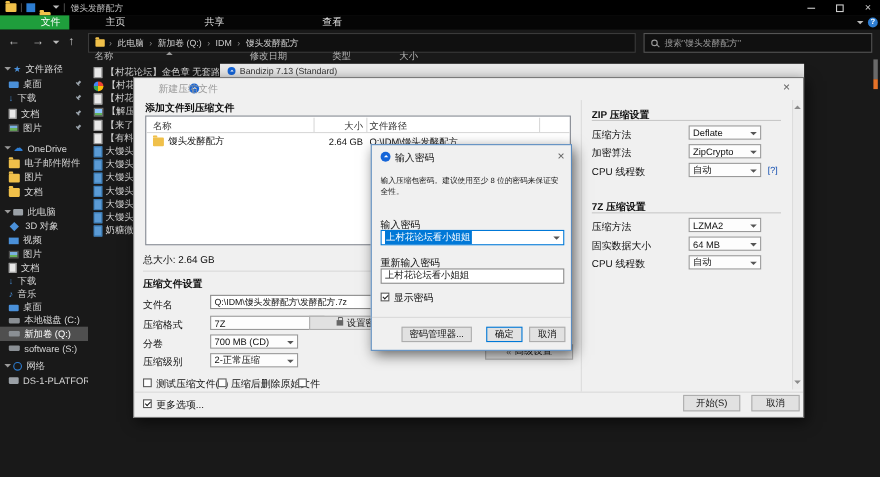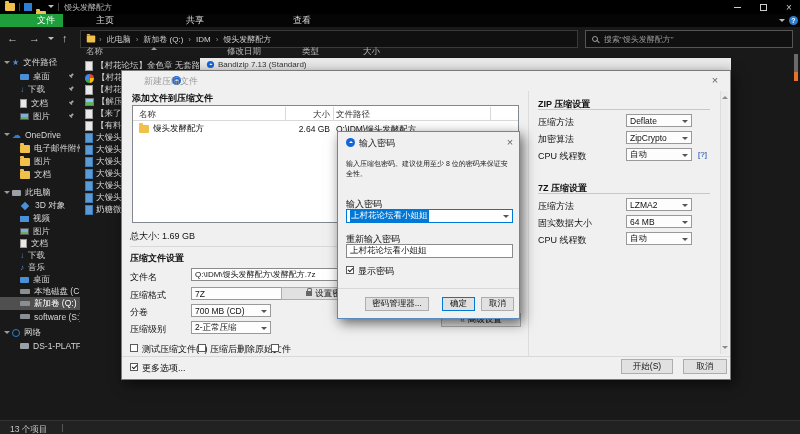--- a/index.html
+++ b/index.html
@@ -22,21 +22,21 @@
 .search-text{ color:#9a9a9a; font-size:8px; margin-left:6px; }
 .winctl{ position:absolute; top:1px; width:18px; height:12px; display:flex; align-items:center; justify-content:center; color:#ccc; }
 
 
 .colhdr{ position:absolute; top:46px; color:#b8b8b8; font-size:8.5px; }
 
 
 .side-item{ position:absolute; left:0; width:80px; height:13px; display:flex; align-items:center; overflow:hidden; white-space:nowrap; color:#d6d6d6; font-size:8.5px; }
 .side-item.selected{ background:#4f4f4f; color:#fff; }
 .grp-chev{ width:0;height:0;border:3px solid transparent;border-top-color:#9a9a9a; margin:3px 2px 0 2px; flex:none; }
-.ind-g{ padding-left:2px; } .ind-c{ padding-left:20px; }
+.ind-g{ padding-left:2px; } .ind-c{ padding-left:8px; }
 .s-ic{ flex:none; margin-right:4px; }
 .pin{ position:absolute; right:6px; top:3px; width:6px; height:6px; transform:rotate(45deg); }
 .pin:before{ content:""; position:absolute; left:2px; top:0; width:2px; height:4px; background:#9aa3ab; }
 .pin:after{ content:""; position:absolute; left:1px; top:3px; width:4px; height:1px; background:#9aa3ab; }
 
 
 .ic-star{ color:#4a90d9; font-size:8px; }
 .ic-down{ color:#4a90d9; font-size:8px; font-weight:bold; }
 .ic-music{ color:#4a90d9; font-size:8px; }
 .ic-cloud{ color:#2d7dd2; font-size:9px; }
@@ -328,21 +328,21 @@
       <div class="vline" style="left:357px; top:1px; height:13px;"></div>
       <div class="hline" style="left:0; top:14px; width:385px;"></div>
       <div class="row" style="left:6px; top:17px; width:140px; font-size:8.5px; color:#111; display:flex; align-items:center;">
           <span class="fldr" style="margin-right:4px;"></span>
           <span>馒头发酵配方</span>
         </div>
       <div class="row" style="left:150px; top:18px; width:47px; font-size:8.5px; color:#111; text-align:right;">2.64 GB</div>
       <div class="row" style="left:203px; top:18px; width:178px; font-size:8.5px; color:#111;">Q:\IDM\馒头发酵配方</div>
     </div>
 
-    <div class="lbl" style="left:8px; top:159px;">总大小: 1.69 GB</div>
+    <div class="lbl" style="left:8px; top:159px;">总大小: 2.64 GB</div>
     <div class="hline" style="left:8px; top:175px; width:389px;"></div>
     <div class="sect" style="left:8px; top:181px;">压缩文件设置</div>
 
     <div class="lbl" style="left:8px; top:200px;">文件名</div>
     <div class="tbox" style="left:69px; top:197px; width:328px; height:13px;">Q:\IDM\馒头发酵配方\发酵配方.7z</div>
 
     <div class="lbl" style="left:8px; top:218px;">压缩格式</div>
     <div class="select" style="left:69px; top:216px; width:104px; height:13px;">7Z</div>
     <div class="btn" style="left:159px; top:216px; width:112px; height:13px;">
         <span class="lock"></span>
@@ -415,18 +415,14 @@
 
     <div class="cb on" style="left:8px; top:134px;"></div>
     <div class="lbl" style="left:20px; top:133px;">显示密码</div>
 
     <div class="hline" style="left:0; top:156px; width:181px;"></div>
     <div class="btn" style="left:27px; top:165px; width:64px; height:14px;">密码管理器...</div>
     <div class="btn default" style="left:104px; top:165px; width:33px; height:14px;">确定</div>
     <div class="btn" style="left:143px; top:165px; width:33px; height:14px;">取消</div>
   </div>
 
-  <div class="statusbar">
-    <div class="row" style="left:10px; top:3px; font-size:8.5px; color:#c8c8c8;">13 个项目</div>
-    <div class="abs" style="left:62px; top:3px; width:1px; height:8px; background:#555;"></div>
-  </div>
 
 </div>
 
 </body></html>

